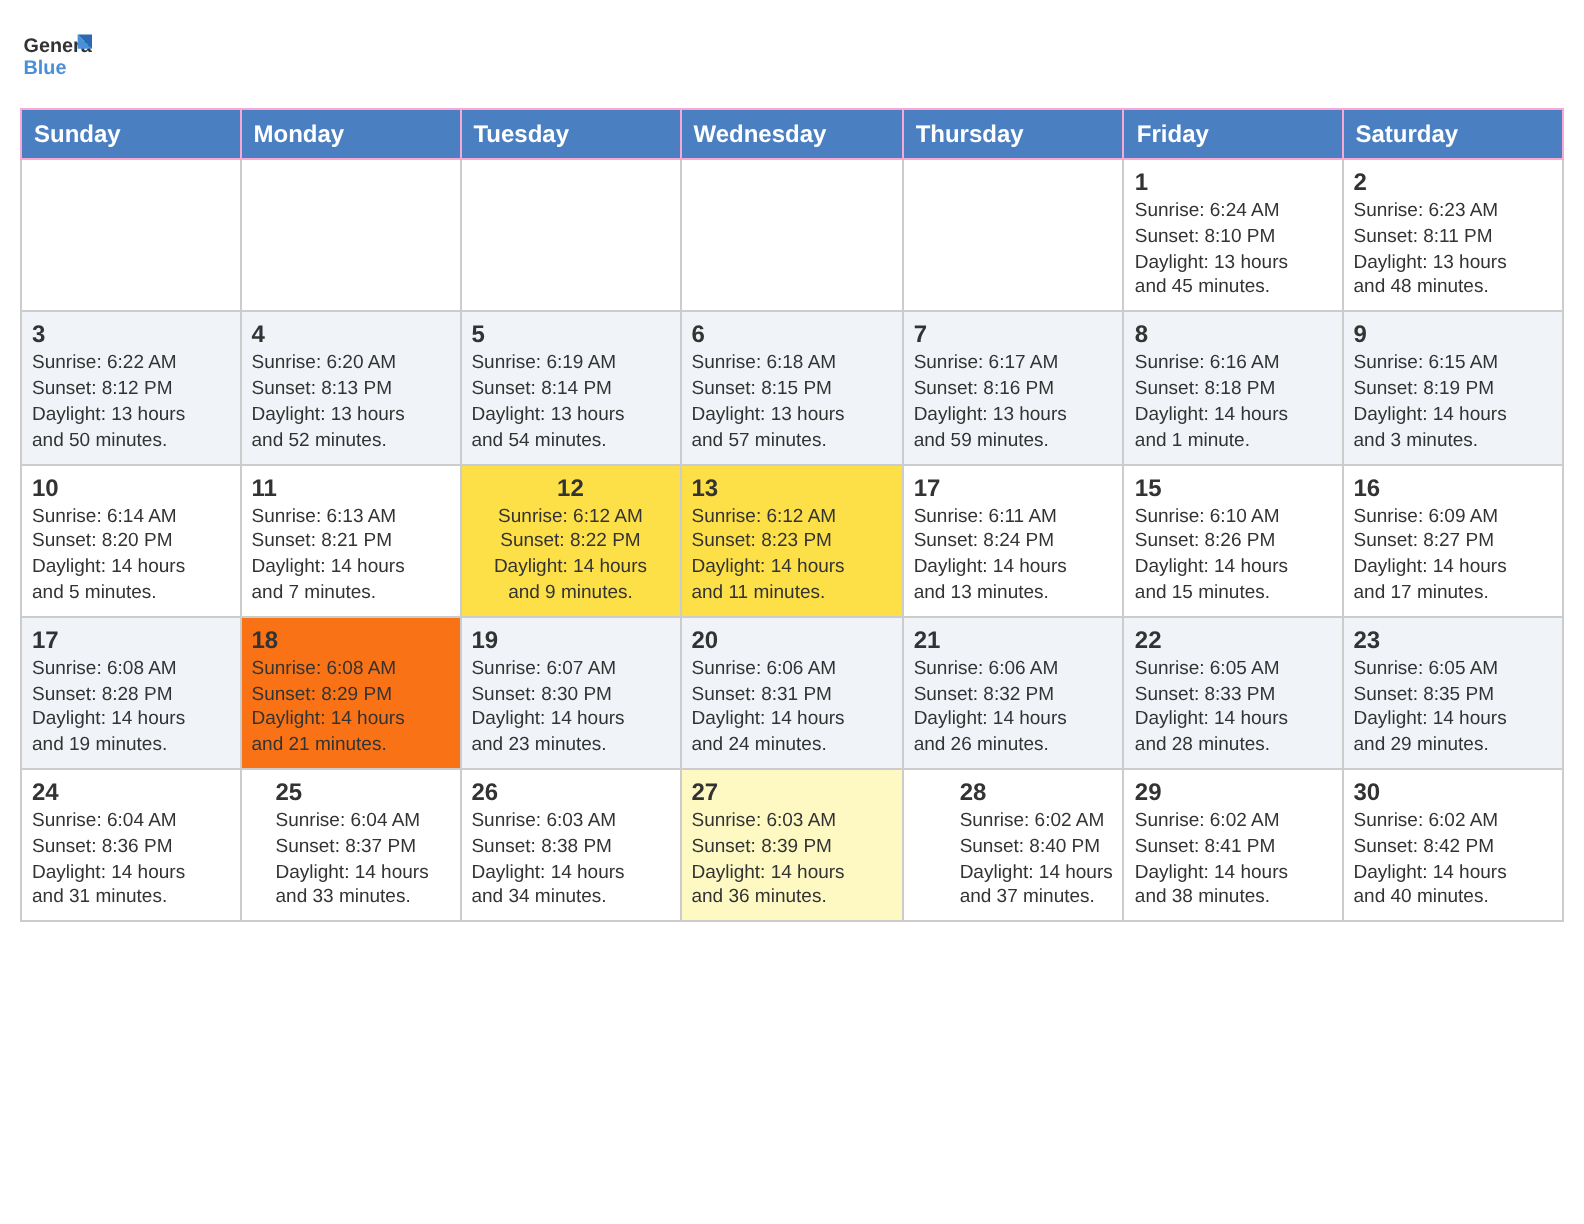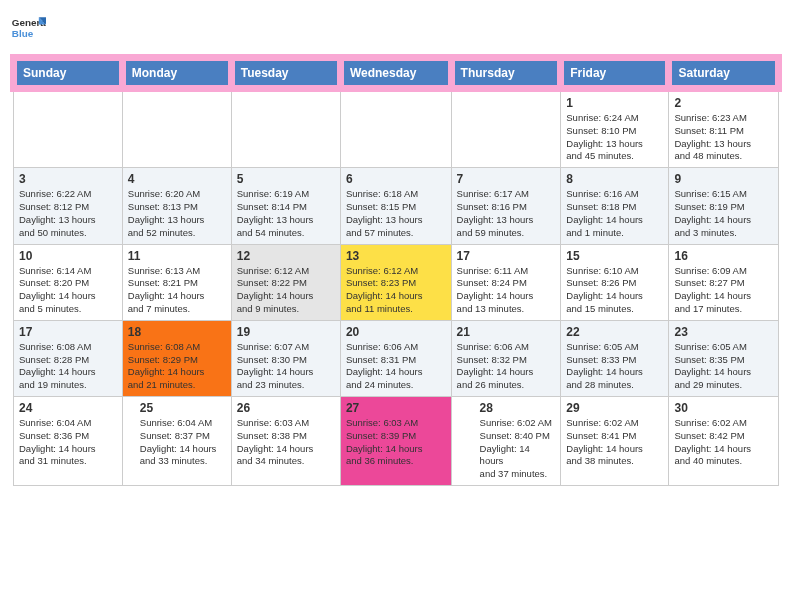--- a/index.html
+++ b/index.html
@@ -41,21 +41,21 @@
       width: 100%;
       border-collapse: collapse;
     }
     .calendar th {
       background: #4a7fc1;
       color: #fff;
       font-size: 12px;
       font-weight: bold;
       padding: 5px 6px;
       text-align: left;
-      border: 7px solid #f9a8d4;
+      border: 1px solid #f9a8d4;
     }
     .calendar td {
       border: 1px solid #ccc;
       vertical-align: top;
       padding: 4px 5px;
       width: 113px;
       min-height: 80px;
       font-size: 10px;
       color: #333;
       background: #fff;
@@ -159,21 +159,21 @@
       </tr>
       <tr>
         <td style="background: rgb(255, 255, 255);">
           <span class="day-number">10</span>
           <div class="day-info">Sunrise: 6:14 AM<br>Sunset: 8:20 PM<br>Daylight: 14 hours<br>and 5 minutes.</div>
         </td>
         <td style="background: rgb(255, 255, 255);">
           <span class="day-number">11</span>
           <div class="day-info">Sunrise: 6:13 AM<br>Sunset: 8:21 PM<br>Daylight: 14 hours<br>and 7 minutes.</div>
         </td>
-        <td style="background: #e5e5e5;">
+        <td style="background: #fde047; text-align: center;">
           <span class="day-number">12</span>
           <div class="day-info">Sunrise: 6:12 AM<br>Sunset: 8:22 PM<br>Daylight: 14 hours<br>and 9 minutes.</div>
         </td>
         <td style="background: #fde047;">
           <span class="day-number">13</span>
           <div class="day-info">Sunrise: 6:12 AM<br>Sunset: 8:23 PM<br>Daylight: 14 hours<br>and 11 minutes.</div>
         </td>
         <td style="background: rgb(255, 255, 255);">
           <span class="day-number">17</span>
           <div class="day-info">Sunrise: 6:11 AM<br>Sunset: 8:24 PM<br>Daylight: 14 hours<br>and 13 minutes.</div>
@@ -223,21 +223,21 @@
           <div class="day-info">Sunrise: 6:04 AM<br>Sunset: 8:36 PM<br>Daylight: 14 hours<br>and 31 minutes.</div>
         </td>
         <td style="background: rgb(255, 255, 255); padding-left: 17px;">
           <span class="day-number">25</span>
           <div class="day-info">Sunrise: 6:04 AM<br>Sunset: 8:37 PM<br>Daylight: 14 hours<br>and 33 minutes.</div>
         </td>
         <td style="background: rgb(255, 255, 255);">
           <span class="day-number">26</span>
           <div class="day-info">Sunrise: 6:03 AM<br>Sunset: 8:38 PM<br>Daylight: 14 hours<br>and 34 minutes.</div>
         </td>
-        <td style="background: #ec4899;">
+        <td style="background: #fef9c3;">
           <span class="day-number">27</span>
           <div class="day-info">Sunrise: 6:03 AM<br>Sunset: 8:39 PM<br>Daylight: 14 hours<br>and 36 minutes.</div>
         </td>
         <td style="background: rgb(255, 255, 255); padding-left: 28px;">
           <span class="day-number">28</span>
           <div class="day-info">Sunrise: 6:02 AM<br>Sunset: 8:40 PM<br>Daylight: 14 hours<br>and 37 minutes.</div>
         </td>
         <td style="background: rgb(255, 255, 255);">
           <span class="day-number">29</span>
           <div class="day-info">Sunrise: 6:02 AM<br>Sunset: 8:41 PM<br>Daylight: 14 hours<br>and 38 minutes.</div>

